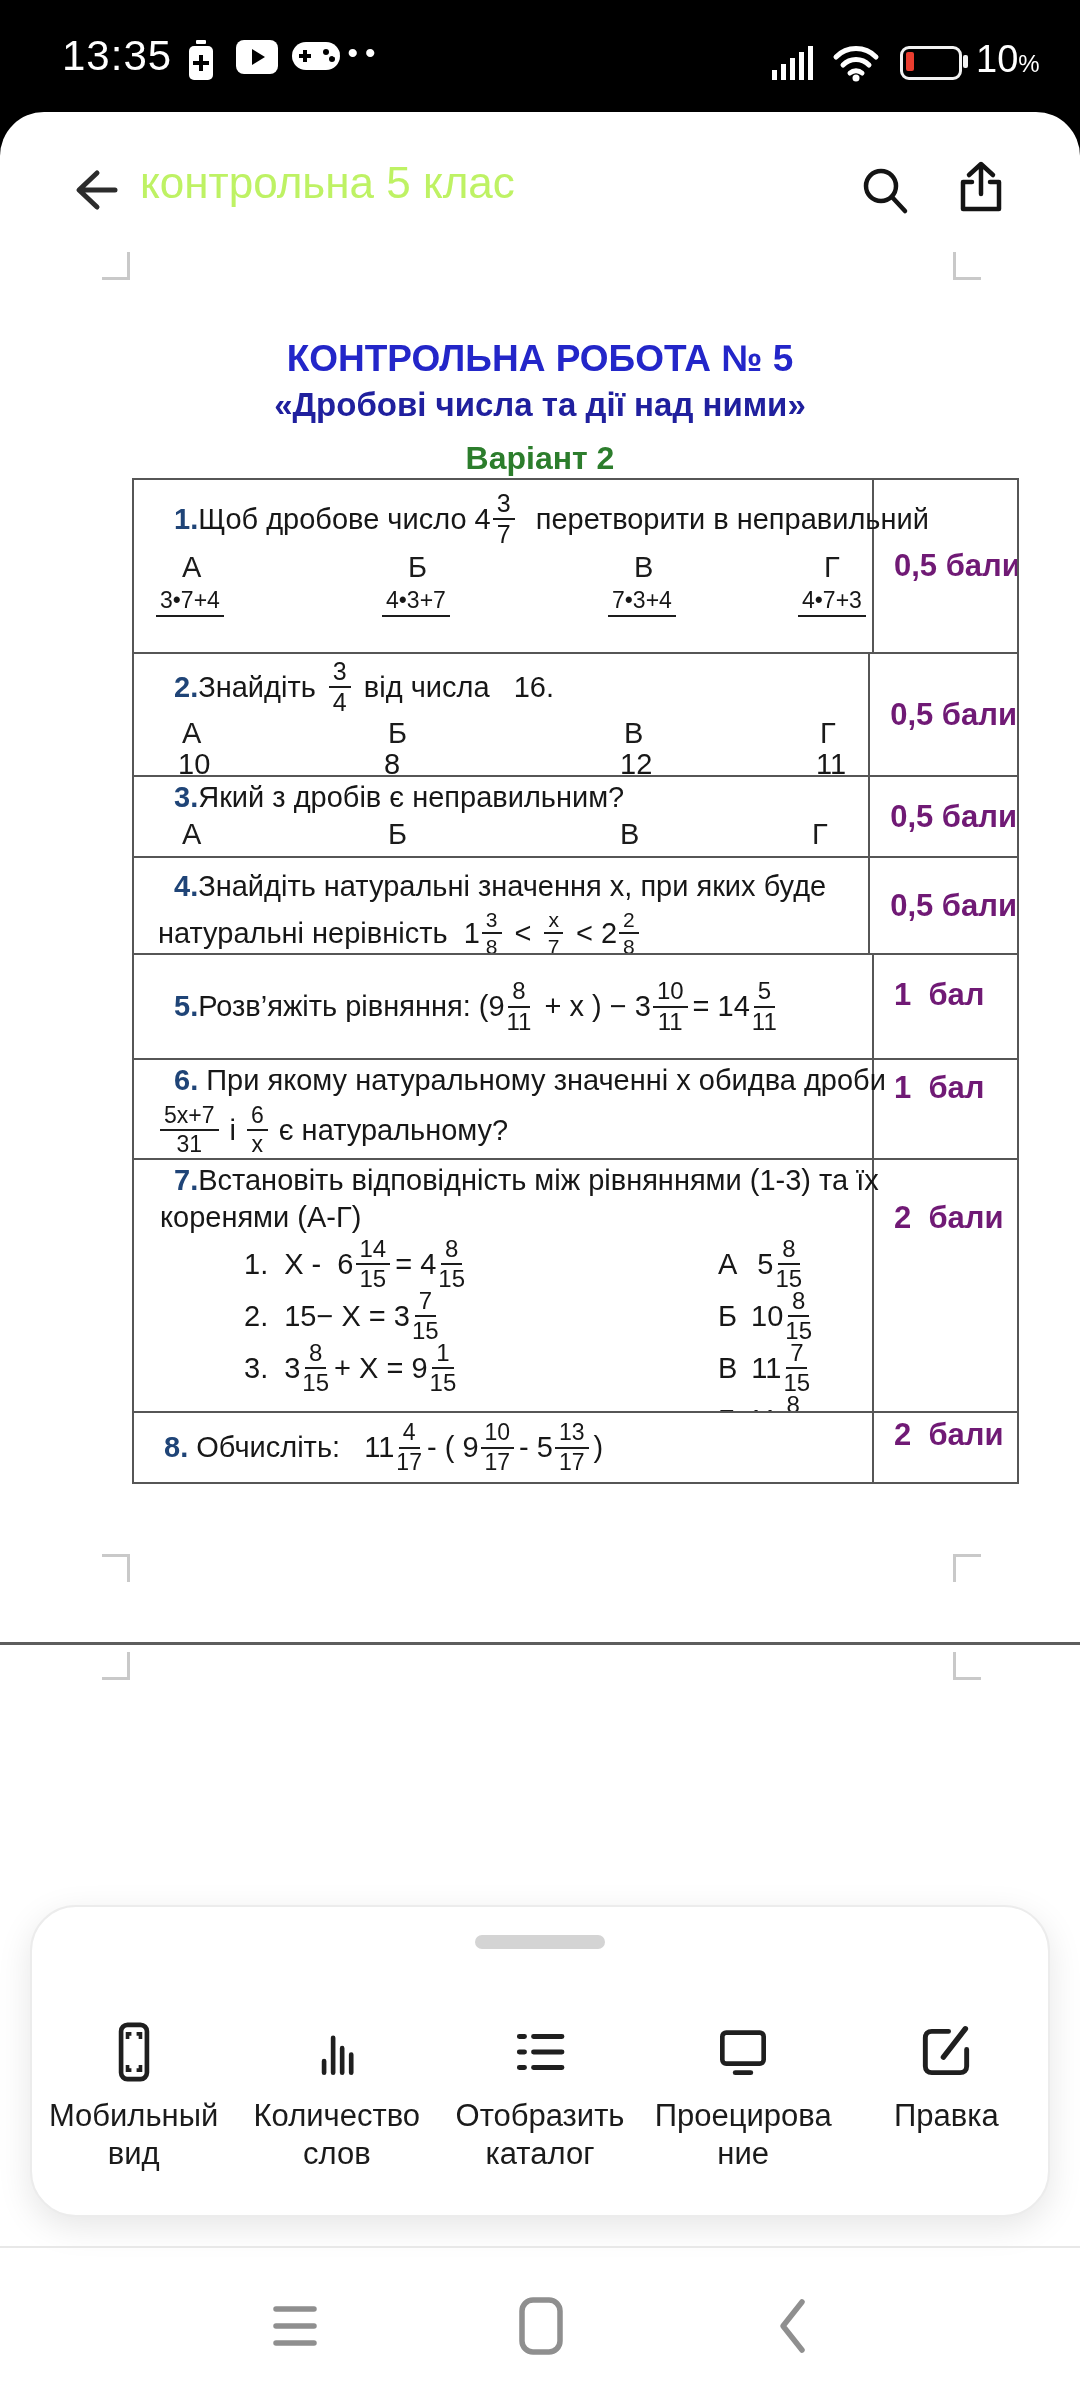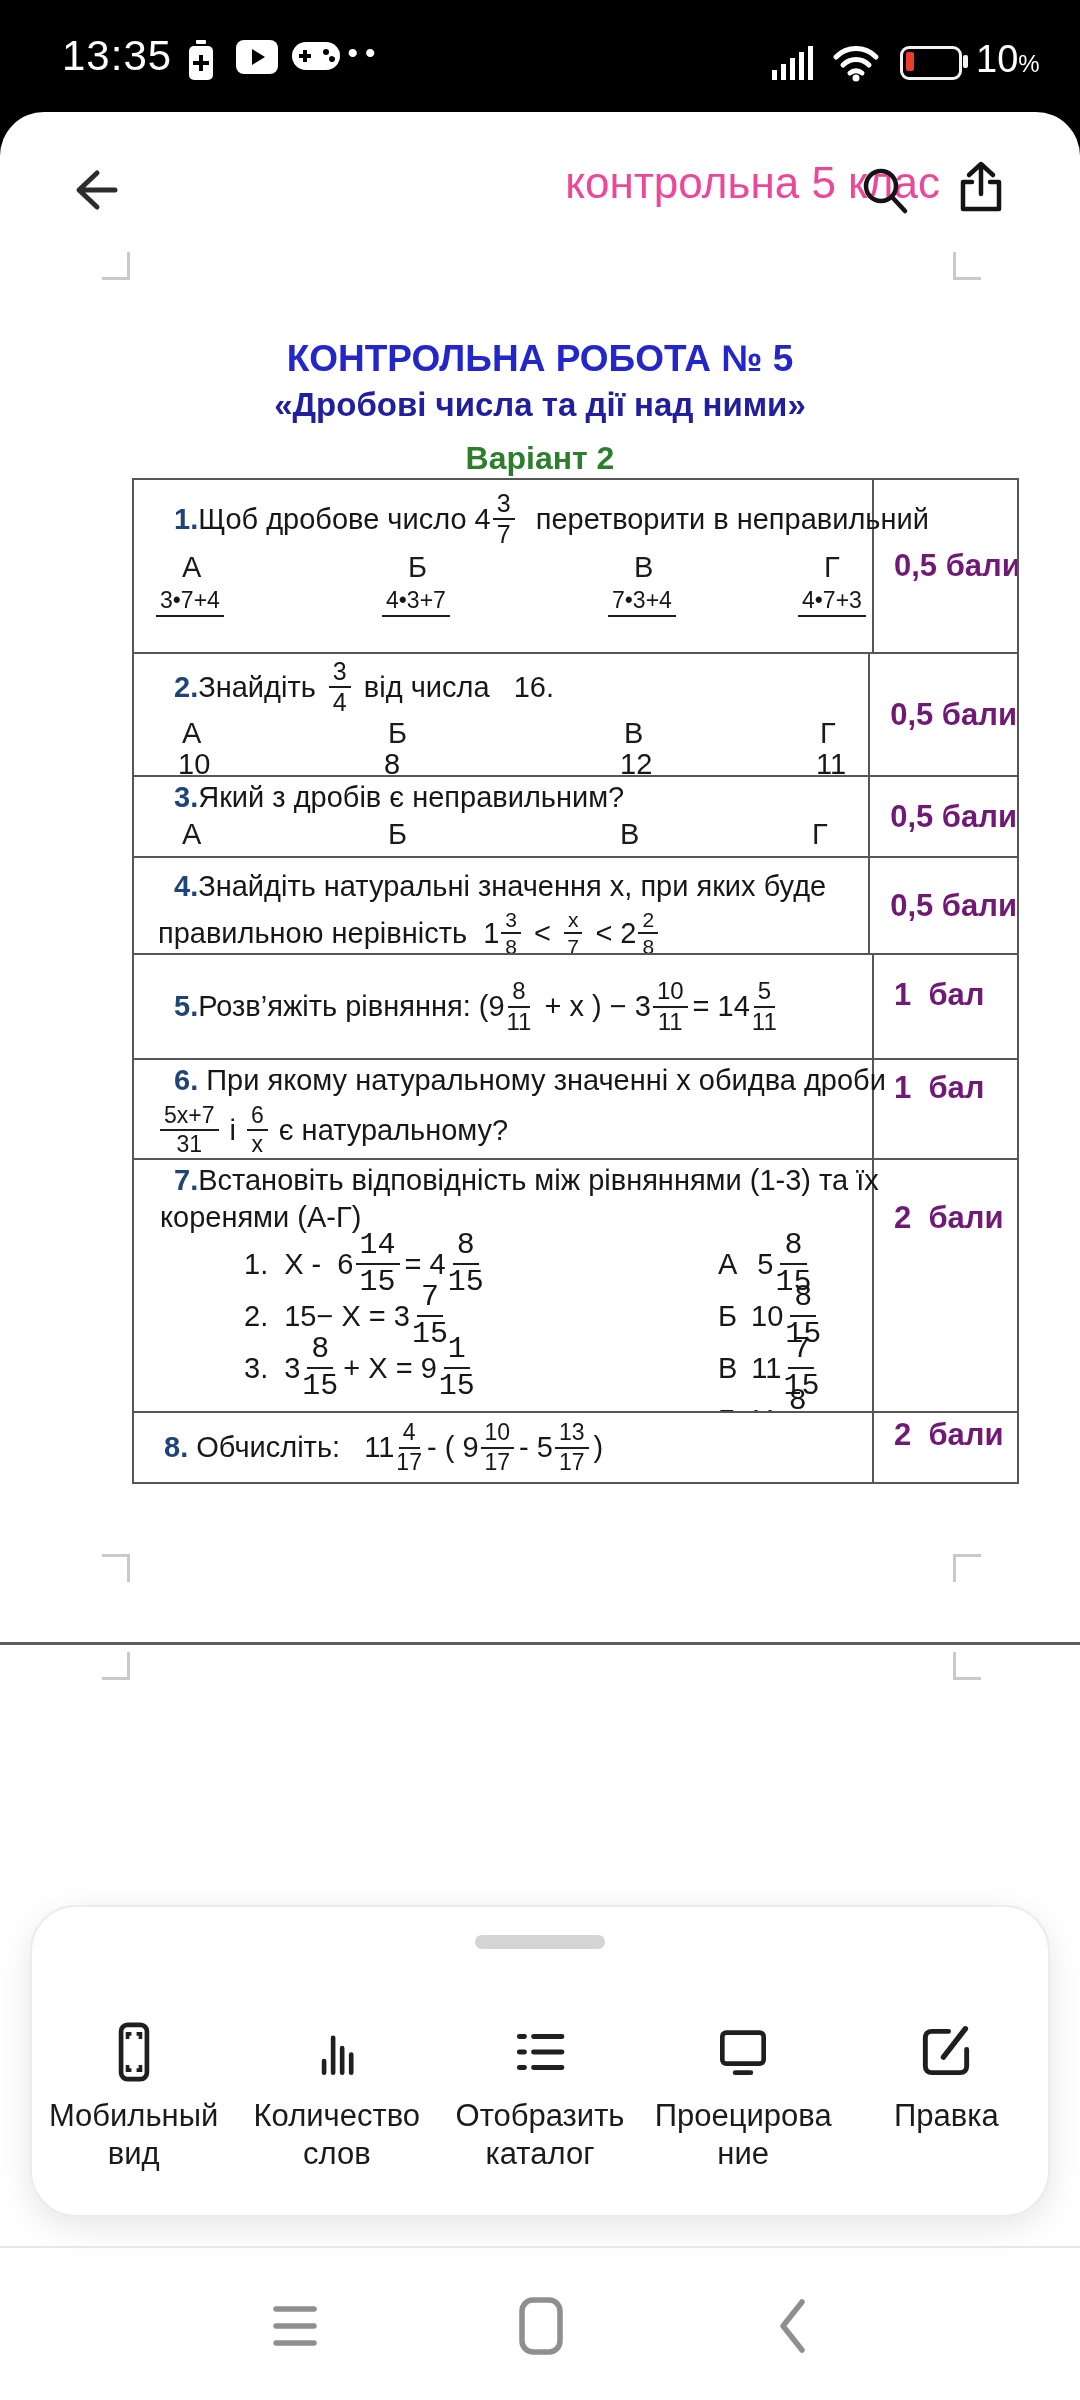--- a/index.html
+++ b/index.html
@@ -15,21 +15,21 @@
   .batt{position:absolute;left:900px;top:46px;width:56px;height:28px;border:3px solid #f2f2f2;border-radius:9px;}
   .batt .nub{position:absolute;right:-9px;top:6px;width:5px;height:13px;background:#f2f2f2;border-radius:2px;}
   .batt .fill{position:absolute;left:3px;top:3px;width:8px;height:19px;background:#ea3d2f;border-radius:2px;}
   .sb-pct{position:absolute;left:976px;top:38px;font-size:38px;}
   .sb-pct .sign{font-size:24px;}
 
   
   .app{position:absolute;top:112px;left:0;width:1080px;height:2288px;background:#fff;border-radius:44px 44px 0 0;}
 
   
-  .hdr-title{position:absolute;top:158px;left:140px;width:800px;text-align:right;font-size:44px;color:#ec4899;}
+  .hdr-title{position:absolute;top:158px;left:140px;width:800px;text-align:left;font-size:44px;color:#bef264;}
   .hicon{position:absolute;}
 
   
   .cm{position:absolute;width:25px;height:25px;border:0 solid #c9c9c9;}
   .cm-rb{border-right-width:3px;border-bottom-width:3px;}
   .cm-lb{border-left-width:3px;border-bottom-width:3px;}
   .cm-rt{border-right-width:3px;border-top-width:3px;}
   .cm-lt{border-left-width:3px;border-top-width:3px;}
   .pageline{position:absolute;left:0;top:1642px;width:1080px;height:3px;background:#5d5d5d;}
 
@@ -48,21 +48,21 @@
   .pts.center{align-items:center;}
   .r1{height:172px;} .r2{height:123px;} .r3{height:81px;} .r4{height:97px;}
   .r5{height:105px;} .r6{height:100px;} .r7{height:253px;} .r8{height:71px;}
 
   .qt{white-space:pre;color:#171717;}
   .qno{white-space:pre;color:#1f4477;font-weight:700;}
   .fline{display:flex;align-items:center;}
   .frac{display:inline-flex;flex-direction:column;align-items:center;line-height:1.02;margin:0 5px;text-align:center;color:#171717;}
   .frac .fn{border-bottom:2px solid #1d1d1d;padding:0 4px 2px;}
   .frac .fd{padding-top:2px;}
-  .f25{font-size:25px;} .f24{font-size:24px;} .f23{font-size:23px;} .f22{font-size:30px;font-family:Liberation Mono, monospace;} .f21{font-size:21px;}
+  .f25{font-size:25px;} .f24{font-size:24px;} .f23{font-size:23px;} .f22{font-size:24px;} .f21{font-size:21px;}
   .optwrap{position:relative;margin-top:2px;height:70px;}
   .opt{position:absolute;top:0;}
   .letter{font-size:29px;color:#1b1b1b;display:block;line-height:1.05;}
   .q7row{position:relative;height:52px;display:flex;align-items:center;padding-left:110px;}
   .q7lab{margin-right:16px;}
   .q7ans{position:absolute;left:584px;top:0;height:100%;display:flex;align-items:center;}
 
   
   .sheet{position:absolute;left:30px;top:1905px;width:1020px;height:312px;background:#fff;
          border:2px solid #ececec;border-radius:46px;box-shadow:0 10px 34px rgba(0,0,0,0.10);box-sizing:border-box;}
@@ -230,21 +230,21 @@
             </span></div>
       </div>
     </div>
     <div class="pts center">0,5 бали</div>
   </div>
 
   <div class="row r4">
     <div class="main" style="padding-top:12px;">
       <div style="padding-left:40px;height:38px;"><span class="qno">4.</span><span class="qt">Знайдіть натуральні значення х, при яких буде</span></div>
       <div class="fline" style="padding-left:24px;height:50px;">
-        <span class="qt">правильною нерівність  </span>
+        <span class="qt">натуральні нерівність  </span>
           <span class="qt">1</span>
           <span class="frac f21" style="margin-left:2px;">
             <span class="fn">3</span>
             <span class="fd">8</span>
           </span>
           <span class="qt" style="margin:0 8px;">&lt;</span>
           <span class="frac f21">
             <span class="fn">х</span>
             <span class="fd">7</span>
           </span>

